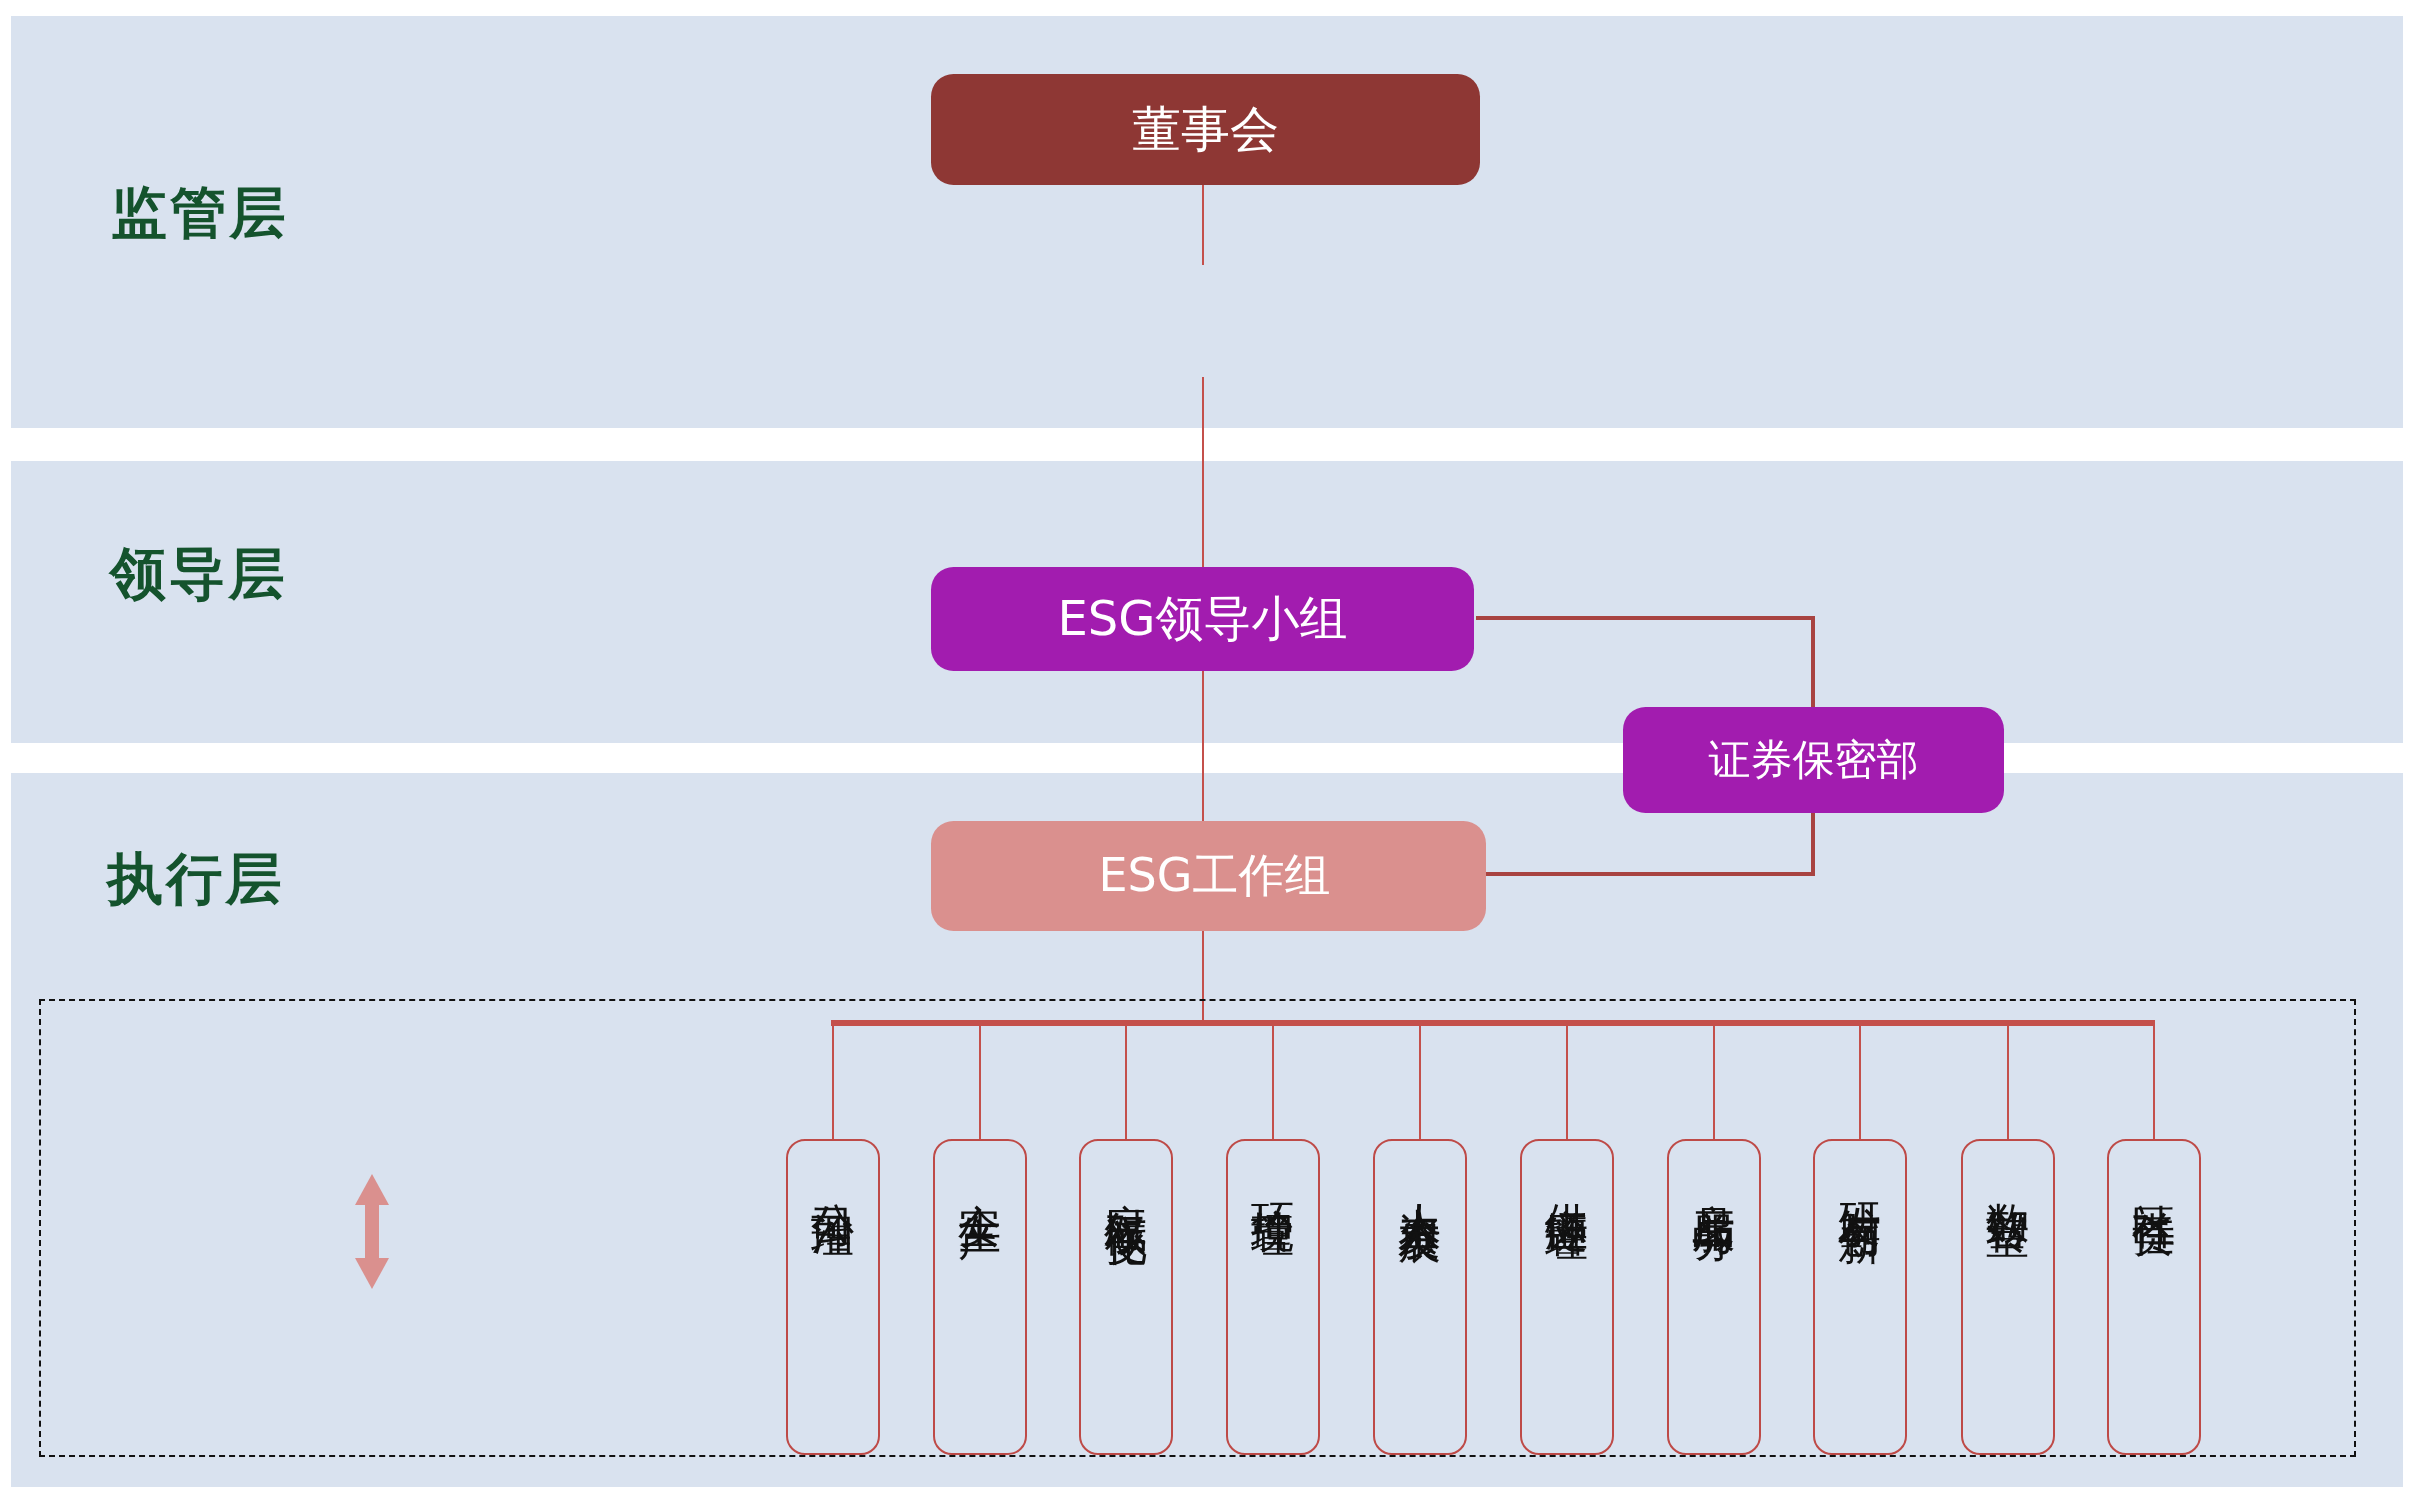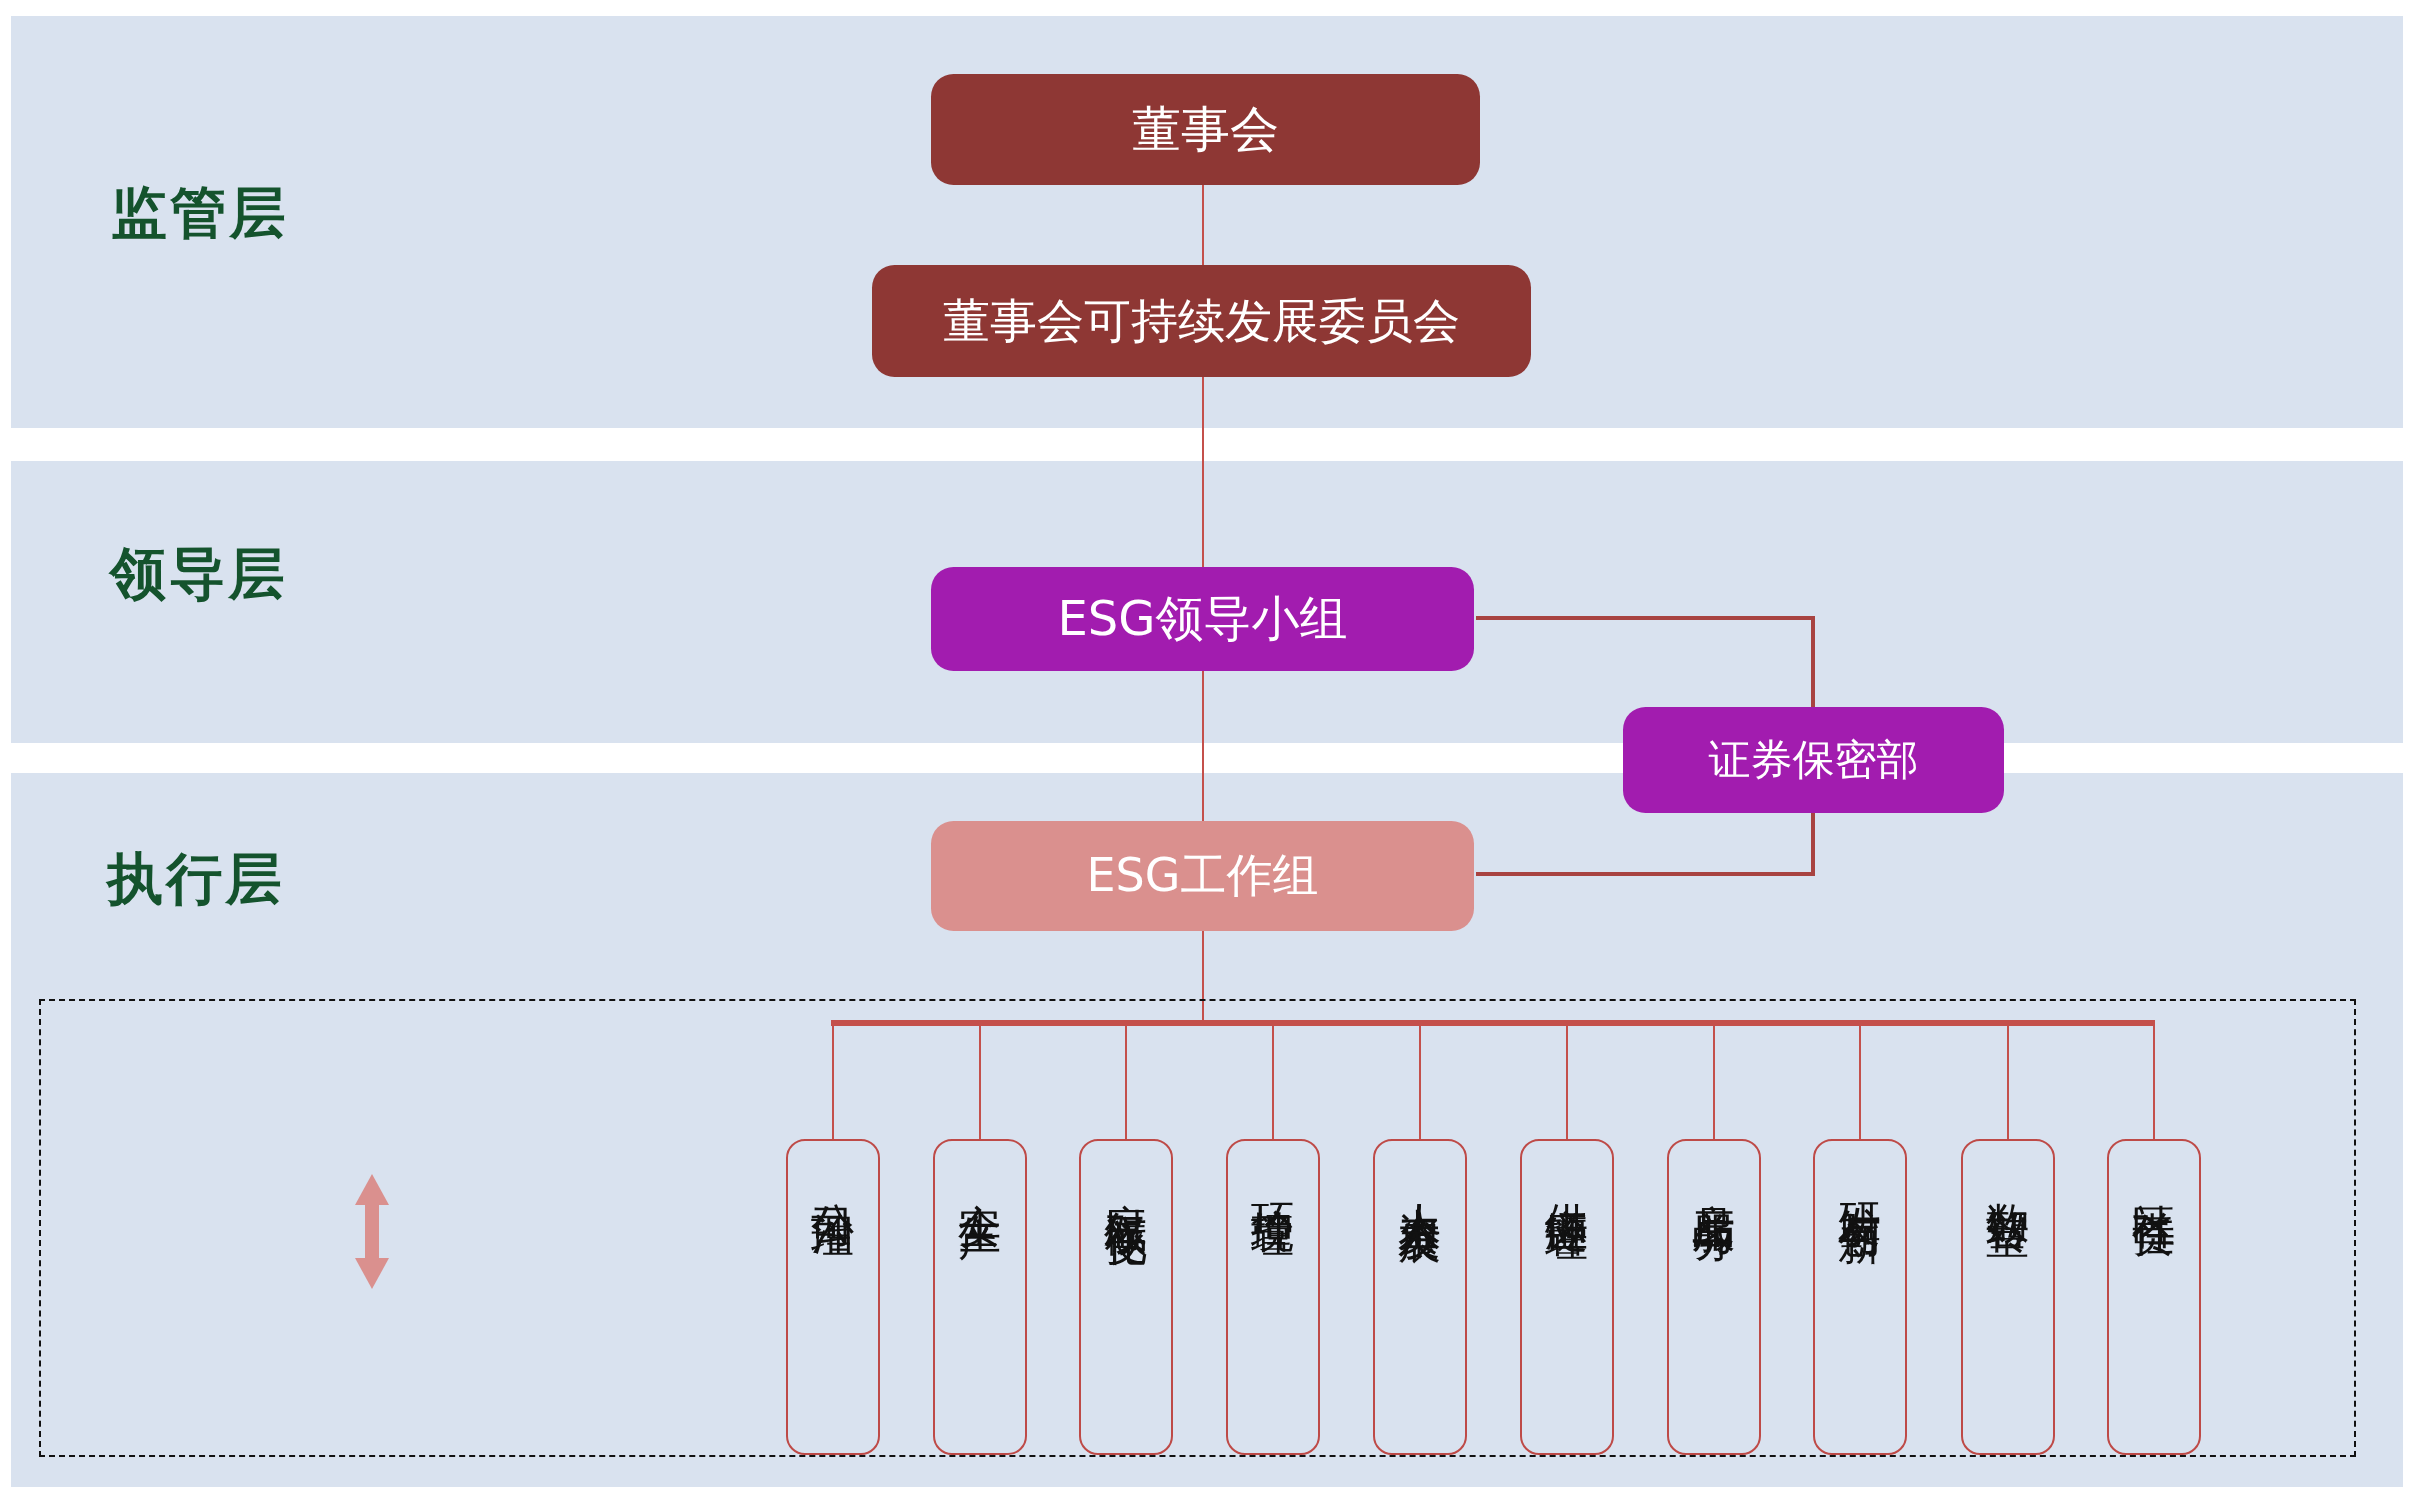--- a/index.html
+++ b/index.html
@@ -4,21 +4,21 @@
 <style>
   html,body{margin:0;padding:0;background:#ffffff;}
   #canvas{position:relative;width:2413px;height:1507px;background:#ffffff;overflow:hidden;
           font-family:"DejaVu Sans","Liberation Sans",sans-serif;}
   .band{position:absolute;left:10.7px;width:2392px;background:#D9E2EF;}
   .layer-label{position:absolute;color:#14532d;font-weight:bold;font-size:56px;letter-spacing:3.2px;}
   .node{position:absolute;display:flex;align-items:center;justify-content:center;
         color:#ffffff;border-radius:22.5px;text-align:center;}
   .dark{background:#8E3734;}
   .mid{background:#a21caf;}
-  .pink{background:#DA908E;}
+  .pink{background:#DA908E;padding-left:12px;}
   .line{position:absolute;background:#C4504B;}
   .sideline{position:absolute;background:#A84341;}
   .vbox{position:absolute;top:1139px;width:94px;height:316px;border:2.7px solid #BE4A47;
         border-radius:19px;box-sizing:border-box;display:flex;justify-content:center;
         padding-top:28px;background:transparent;}
   .vbox span{writing-mode:vertical-rl;text-orientation:upright;font-size:43px;line-height:1;
         letter-spacing:4.3px;color:#111111;}
   .dashed-rect{position:absolute;left:39px;top:999px;width:2317px;height:458px;
         border:2.7px dashed #111111;box-sizing:border-box;background:transparent;}
   .arrow-shaft{position:absolute;left:365px;top:1203px;width:14px;height:56px;background:#DA908E;}
@@ -59,23 +59,20 @@
   <div class="line" style="left:1713px;top:1024px;width:2.1px;height:115px;"></div>
   <div class="line" style="left:1859px;top:1024px;width:2.1px;height:115px;"></div>
   <div class="line" style="left:2007px;top:1024px;width:2.1px;height:115px;"></div>
   <div class="line" style="left:2153px;top:1024px;width:2.1px;height:115px;"></div>
 
   <div class="dashed-rect"></div>
 
   <div class="node dark" style="left:931px;top:74px;width:549px;height:111px;font-size:49px;">
     <span>董事会</span>
   </div>
-  <div class="node dark" style="left:872px;top:265px;width:659px;height:112px;font-size:47px;">
-    <span>董事会可持续发展委员会</span>
-  </div>
   <div class="node mid" style="left:931px;top:567px;width:543px;height:104px;font-size:48px;">
     <span>ESG领导小组</span>
   </div>
   <div class="node mid" style="left:1623px;top:707px;width:381px;height:106px;font-size:42px;">
     <span>证券保密部</span>
   </div>
   <div class="node pink" style="left:931px;top:821px;width:543px;height:110px;font-size:46px;">
     <span>ESG工作组</span>
   </div>
 

